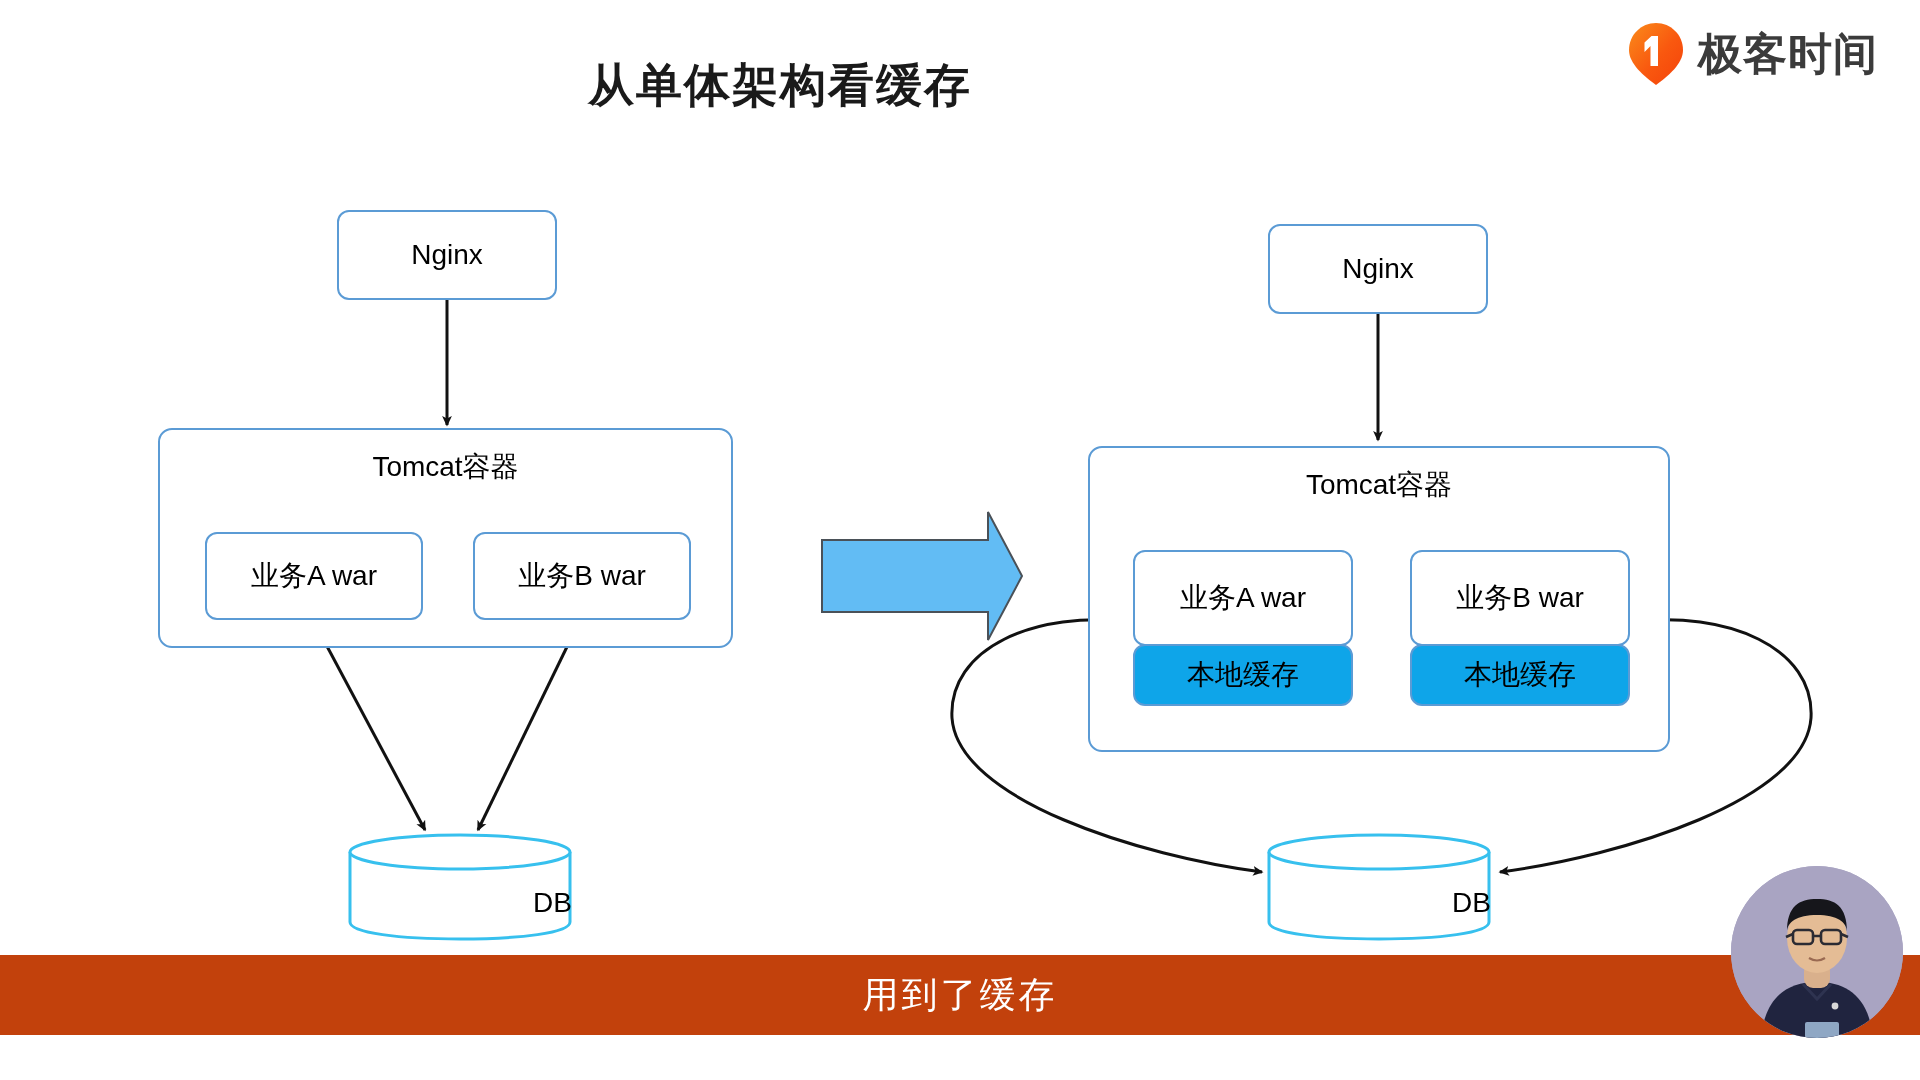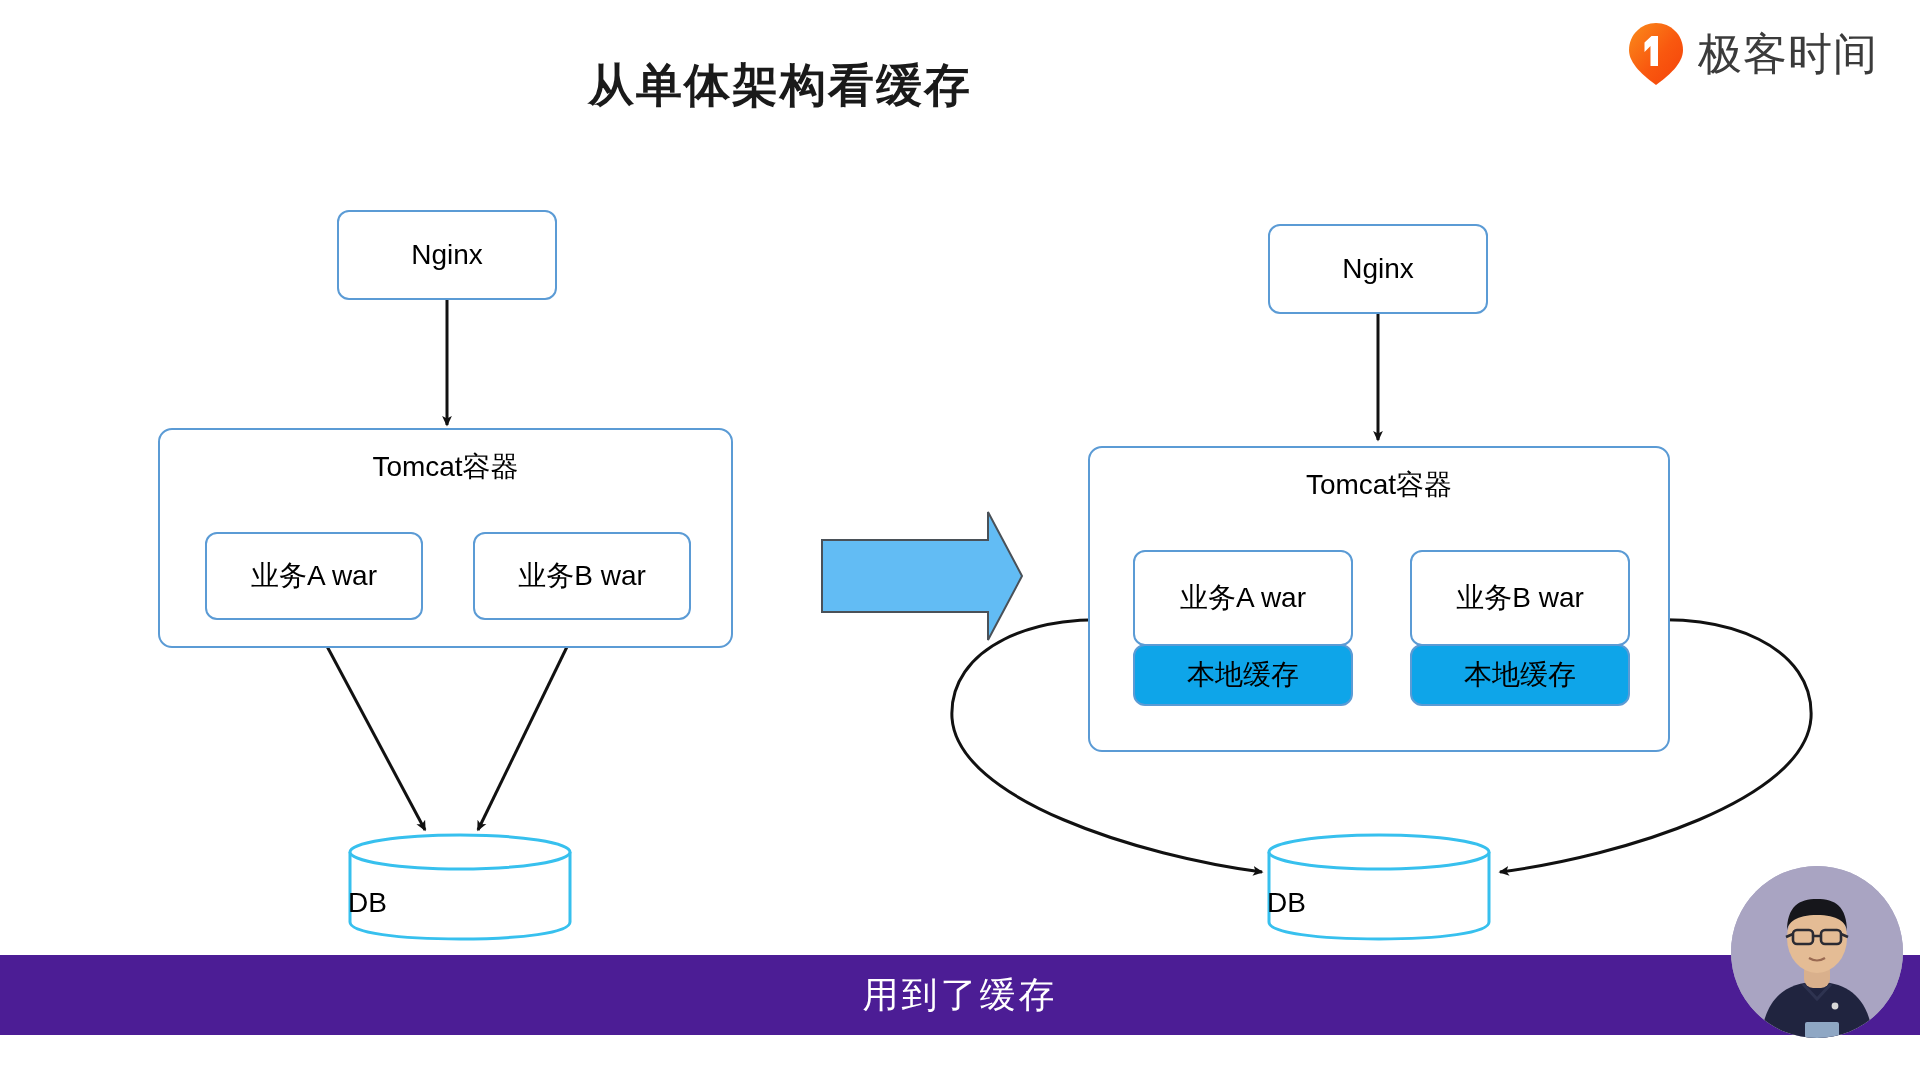--- a/index.html
+++ b/index.html
@@ -37,21 +37,21 @@
     align-items: center;
     gap: 14px;
   }
   #brand-logo .logo-mark {
     width: 56px;
     height: 64px;
     flex: 0 0 auto;
   }
   #brand-logo .logo-text {
     font-size: 44px;
-    font-weight: 400;
+    font-weight: 700;
     color: #3b3b3b;
     letter-spacing: 1px;
     line-height: 1;
   }
 
   
   #diagram-canvas {
     position: absolute;
     left: 0;
     top: 0;
@@ -88,33 +88,33 @@
   }
 
   
   .db-node {
     position: absolute;
   }
   .db-node .db-label {
     position: absolute;
     left: 0;
     width: 100%;
-    text-align: left;
+    text-align: right;
     font-size: 28px;
     color: #000;
   }
 
   
   #caption-bar {
     position: absolute;
     left: 0;
     top: 955px;
     width: 1920px;
     height: 80px;
-    background: #4c1d95;
+    background: #c2410c;
     display: flex;
     align-items: center;
     justify-content: center;
   }
   #caption-text {
     font-size: 36px;
     color: #ffffff;
     letter-spacing: 3px;
   }
 

